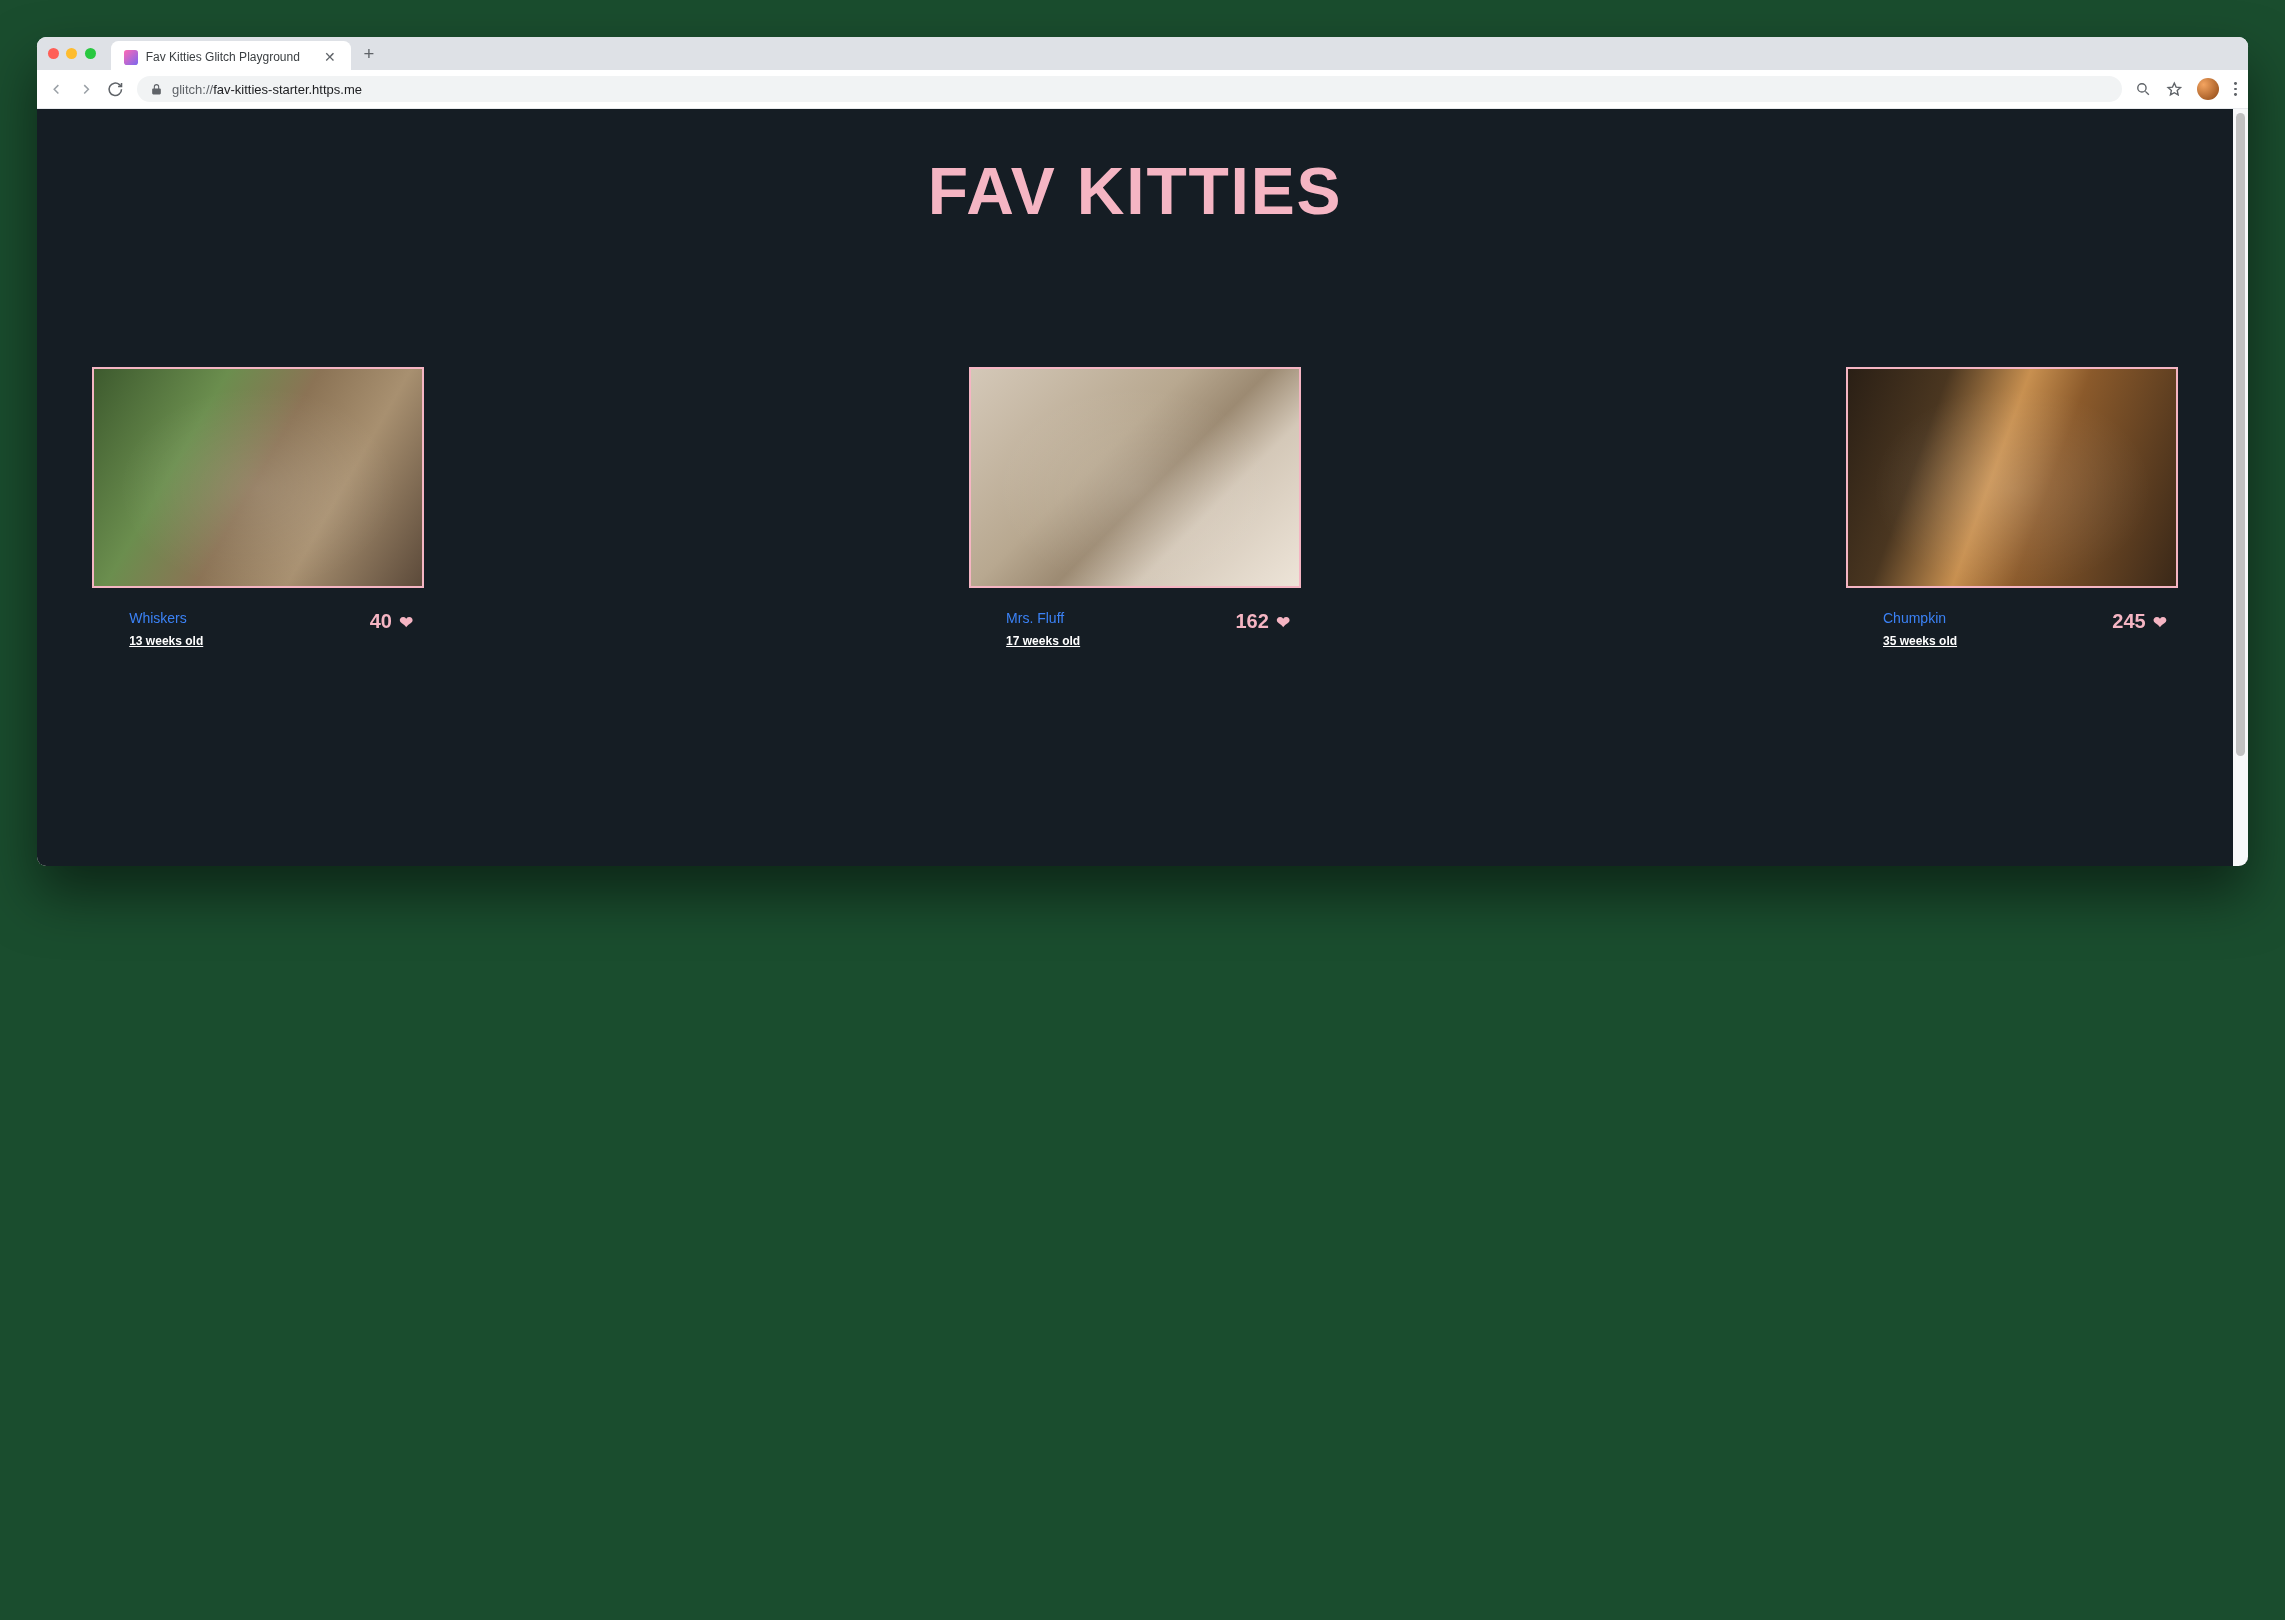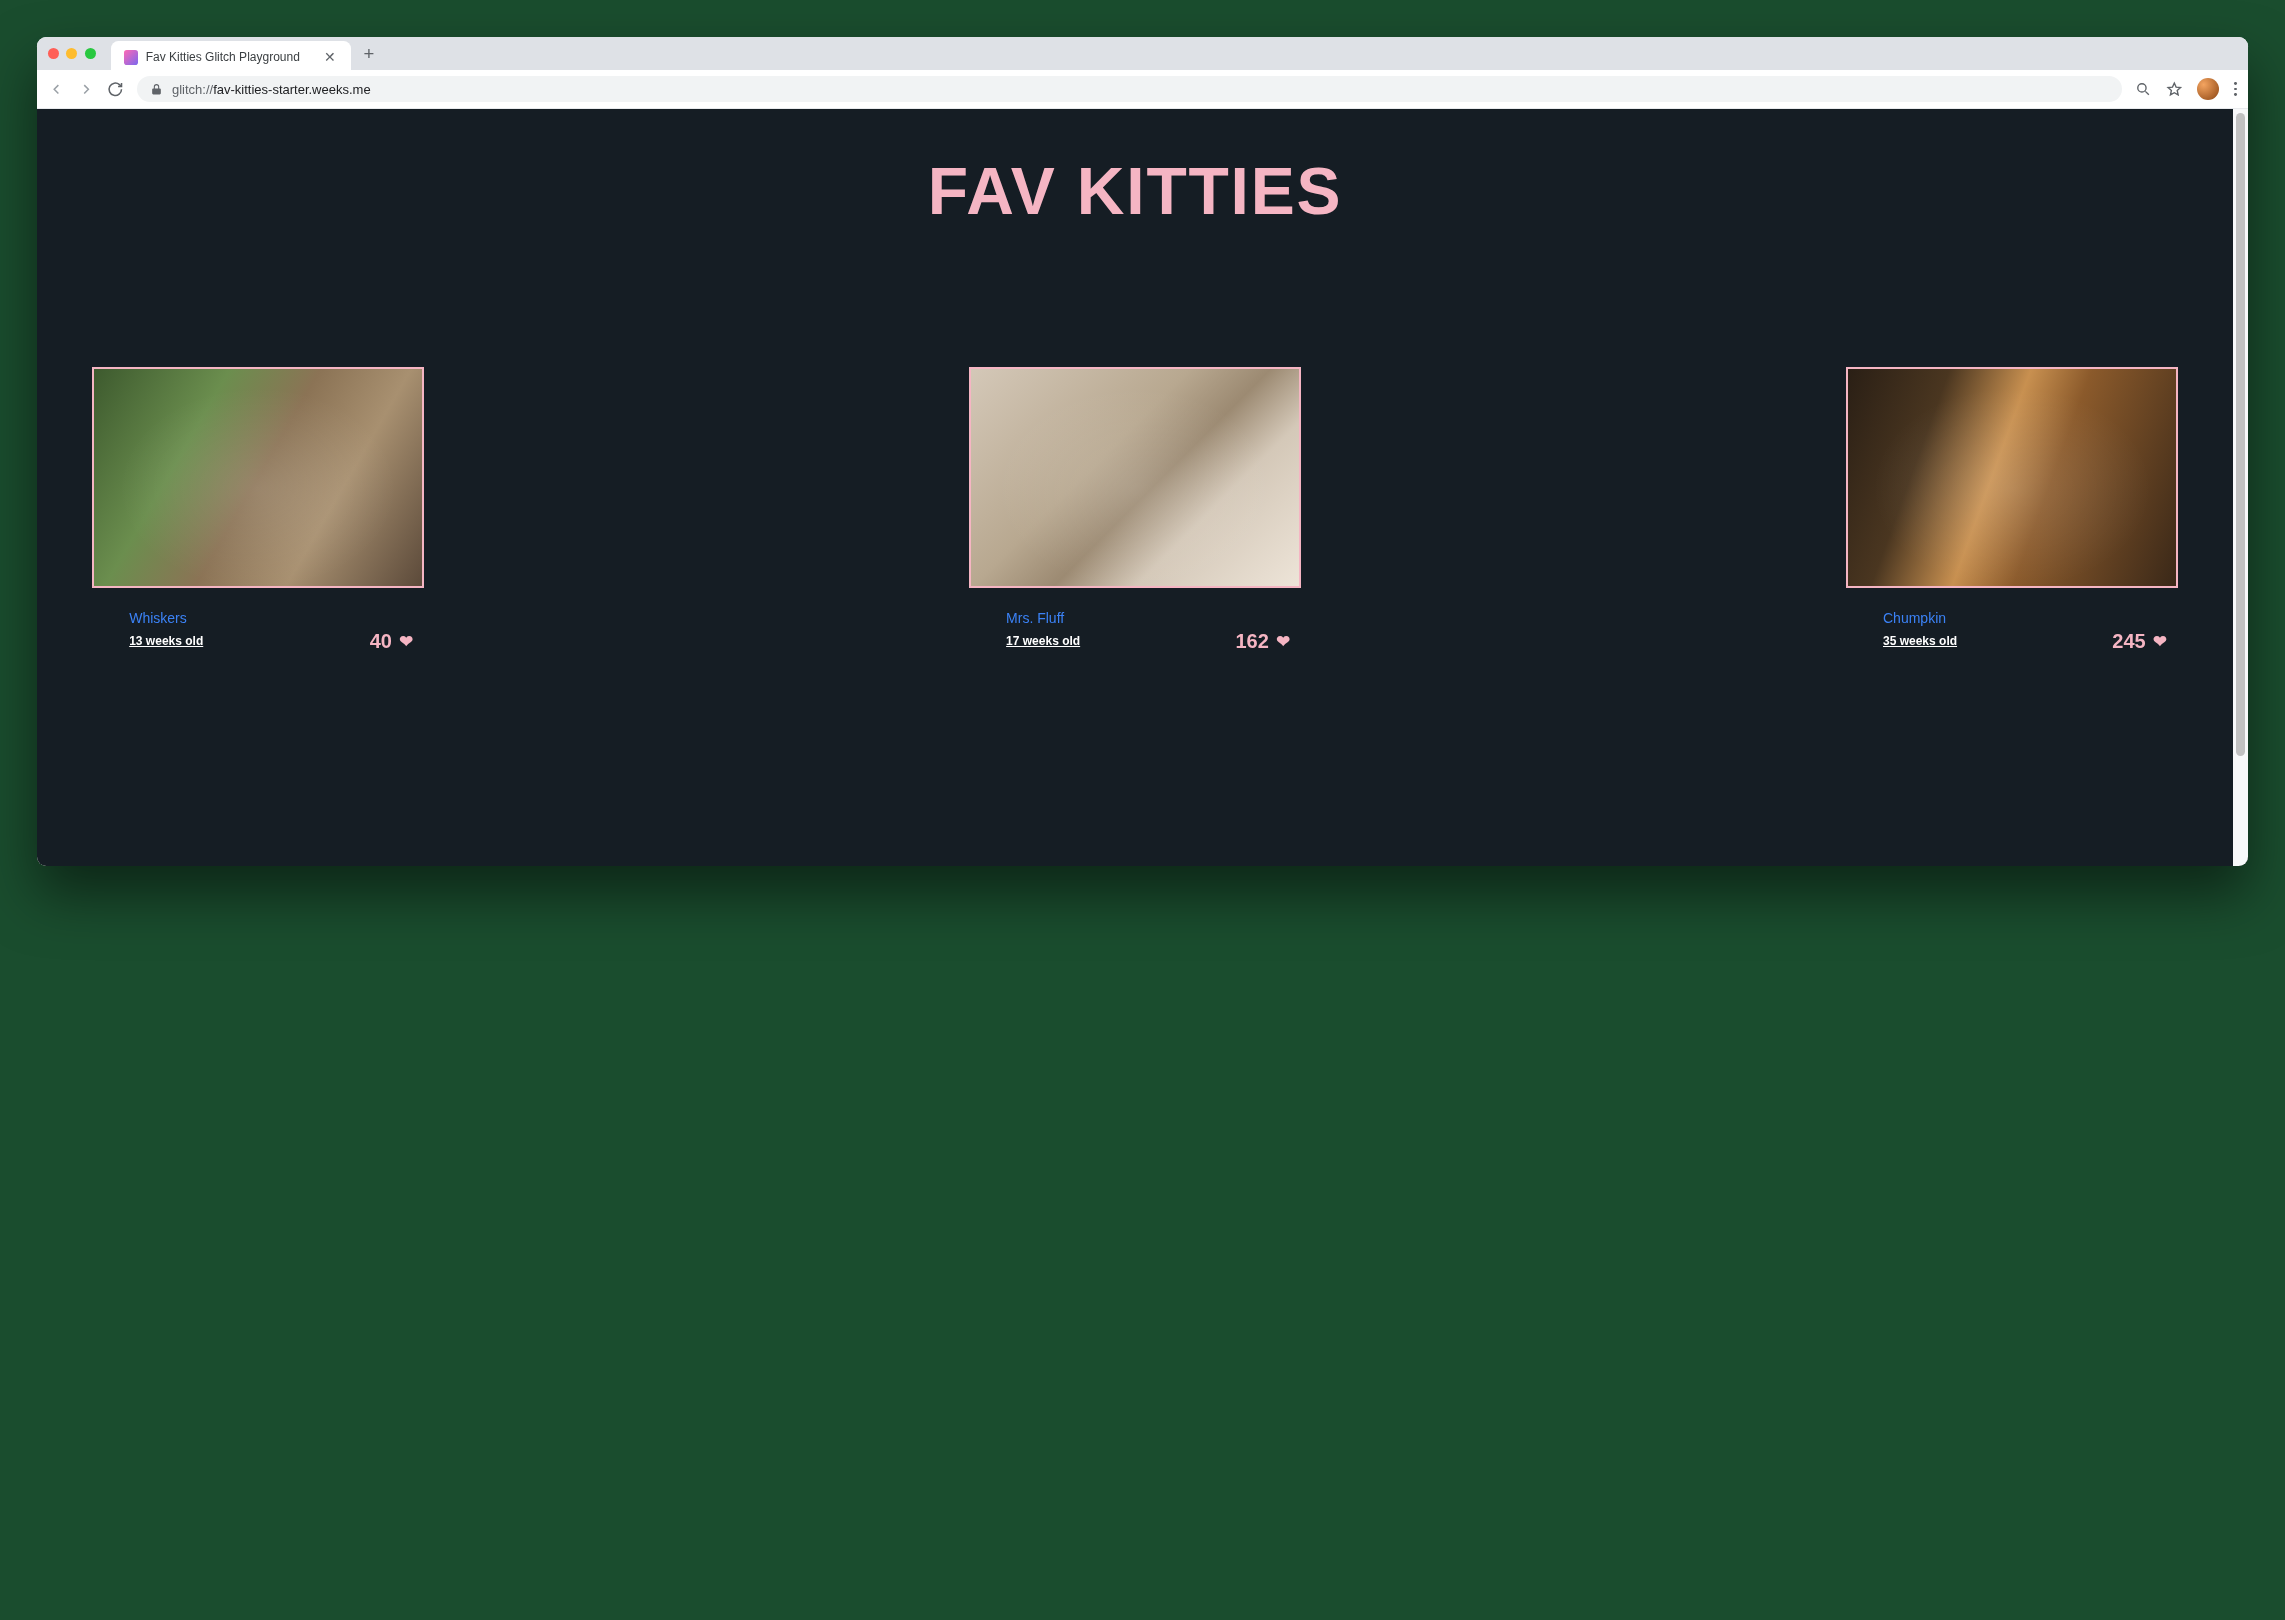--- a/index.html
+++ b/index.html
@@ -167,24 +167,23 @@
       font-size: 12px;
       font-weight: 700;
       margin-top: 7.4px;
       text-decoration: underline;
     }
     .card-likes {
       color: #f5b5c3;
       font-size: 20px;
       font-weight: 800;
       display: flex;
-      align-items: center;
+      align-items: flex-end;
       gap: 7.4px;
       padding-right: 11px;
-      margin-top: 20px;
     }
     .heart {
       color: #f5b5c3;
       font-size: 16.6px;
     }
     .scrollbar {
       width: 14.8px;
       background: #f8f9fa;
       position: relative;
     }
@@ -242,21 +241,21 @@
           <path d="M21 3v5h-5"></path>
         </svg>
     </div>
     <div class="url-input">
       <span class="lock-icon">
         <svg width="13" height="13" viewBox="0 0 24 24" fill="currentColor">
             <path d="M12 2a5 5 0 0 0-5 5v3H6a2 2 0 0 0-2 2v7a2 2 0 0 0 2 2h12a2 2 0 0 0 2-2v-7a2 2 0 0 0-2-2h-1V7a5 5 0 0 0-5-5zm-3 5a3 3 0 1 1 6 0v3H9V7z"></path>
           </svg>
       </span>
       <span class="url-text">
-        <span>glitch://</span><span class="path">fav-kitties-starter.weeks.me</span>
+        <span>glitch://</span><span class="path">fav-kitties-starter.https.me</span>
       </span>
     </div>
     <div class="url-actions">
       <div class="nav-btn active">
         <svg width="16.6" height="16.6" viewBox="0 0 24 24" fill="none" stroke="currentColor" stroke-width="2">
             <circle cx="10" cy="10" r="6"></circle>
             <path d="M20 20l-5-5"></path>
           </svg>
       </div>
       <div class="nav-btn active">

